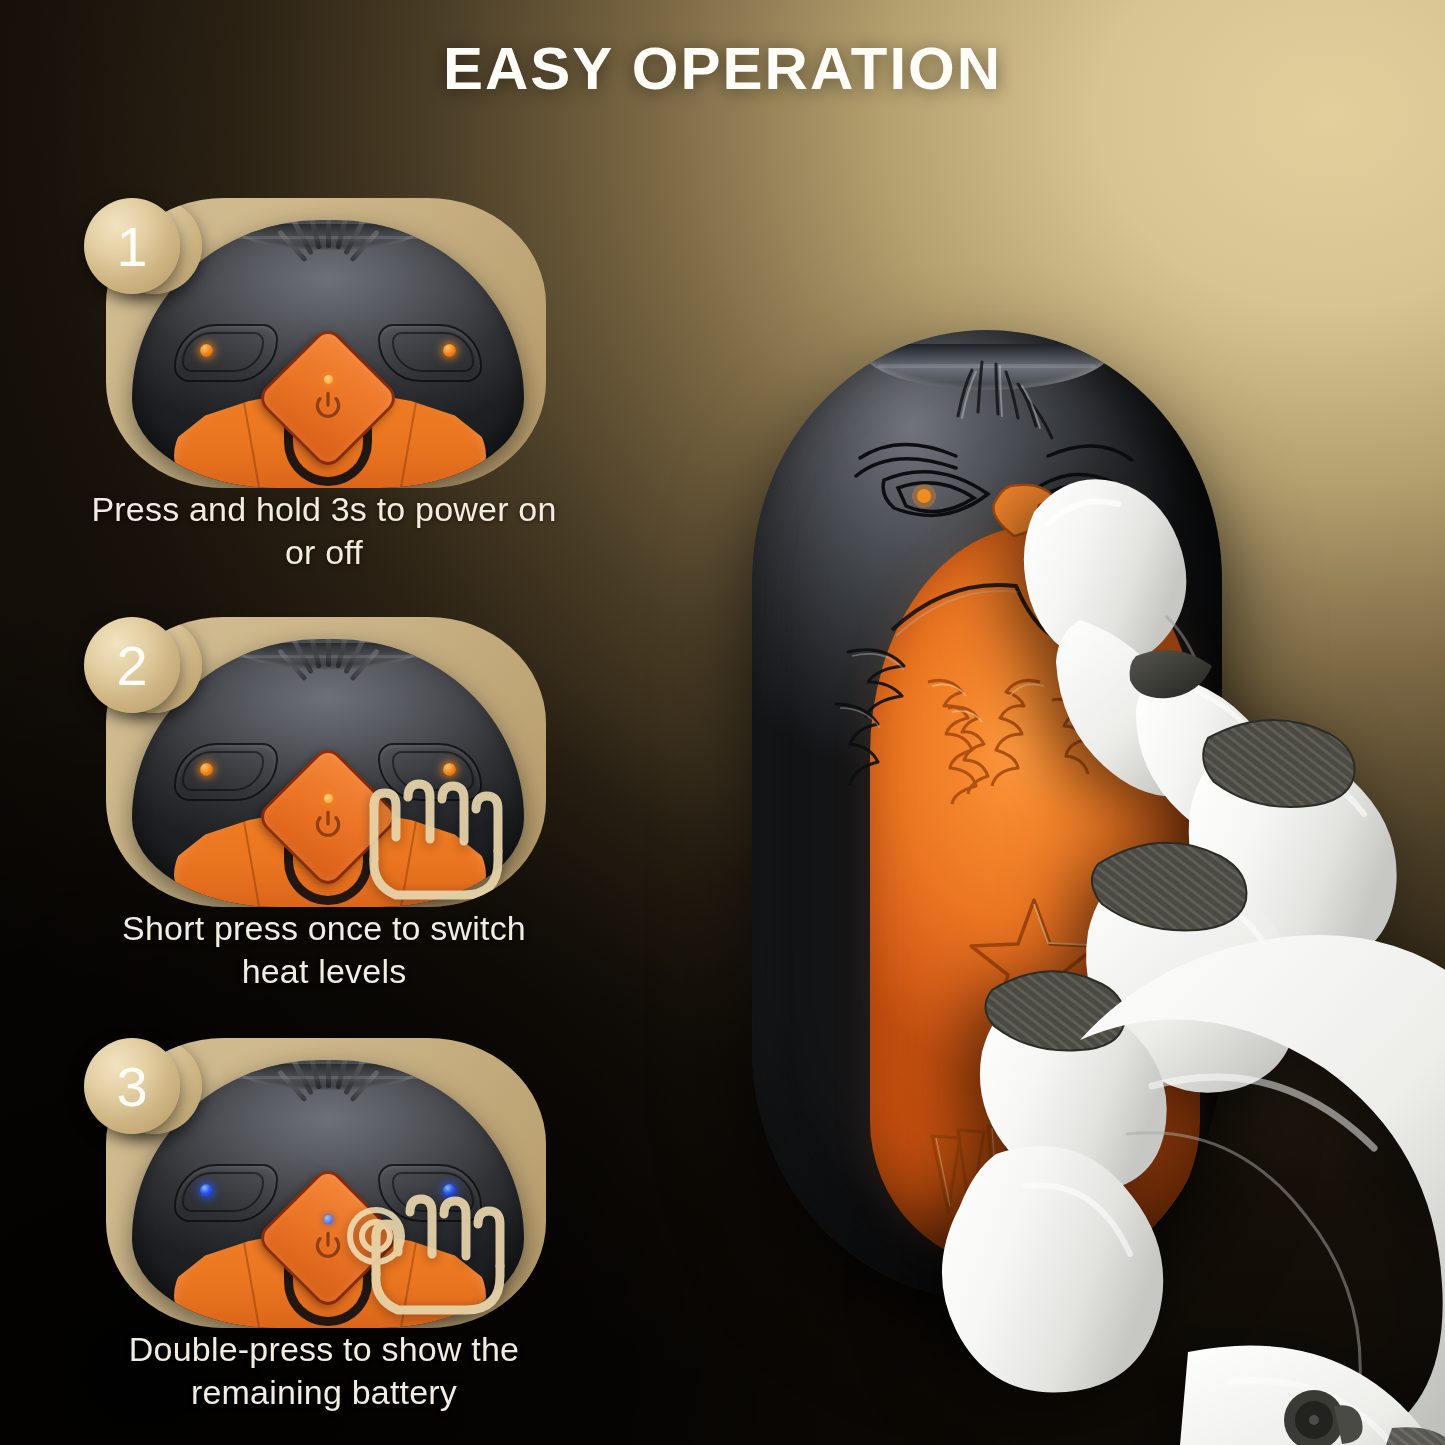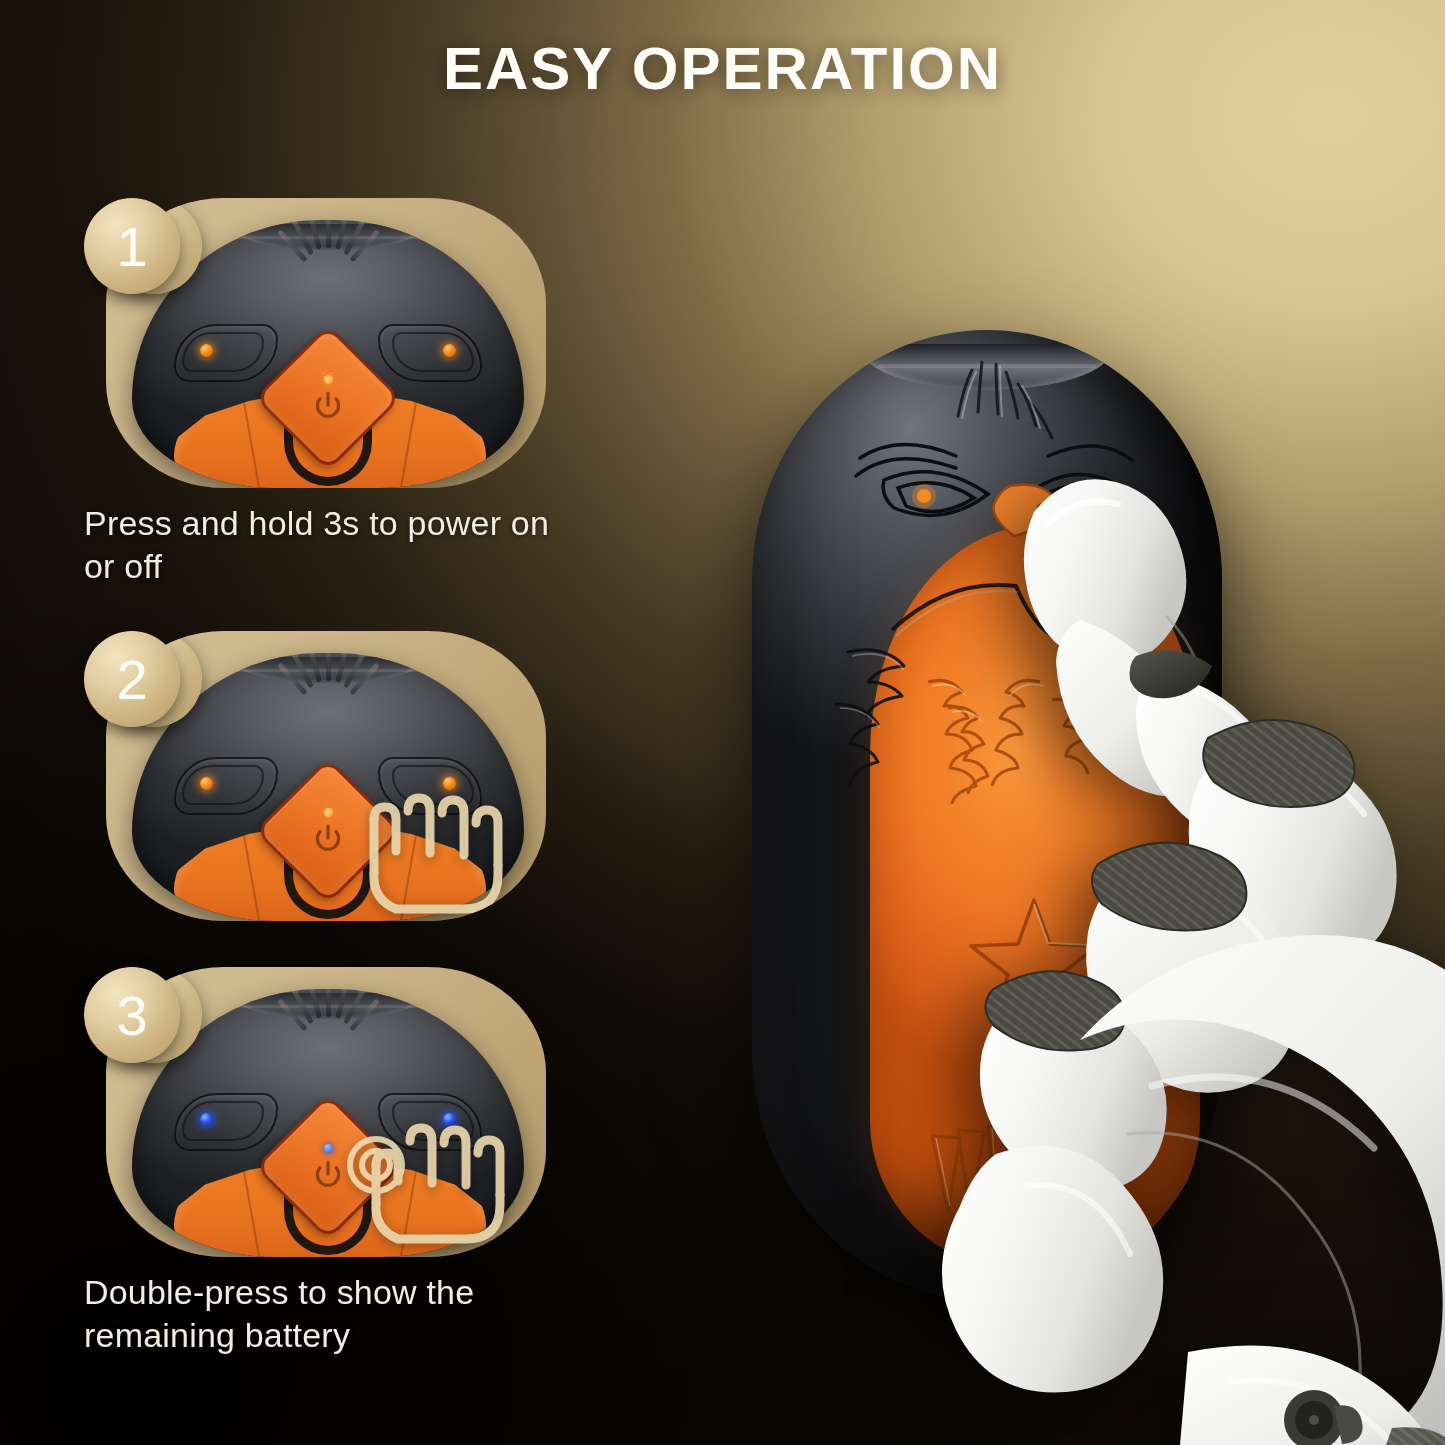--- a/index.html
+++ b/index.html
@@ -182,22 +182,21 @@
     background:radial-gradient(circle at 34% 28%, #f2e3c0 0%, #e3cfa4 32%, #cdb481 62%, #b39a69 100%);
     display:flex; align-items:center; justify-content:center;
     color:#fffdf6;
     font-size:56px; font-weight:400;
     box-shadow:0 6px 16px rgba(0,0,0,.5);
     z-index:5;
   }
 
   .caption{
     width:480px;
-    margin-top:14px;
-    text-align:left;
+    text-align:center;
     color:#f3ece0;
     font-size:34px;
     line-height:1.25;
     font-weight:400;
     letter-spacing:.2px;
     text-shadow:0 1px 5px rgba(0,0,0,.6);
   }
 
   
   .gesture{
@@ -359,20 +358,21 @@
               <path d="M62 30 q0 -13 11 -13 q11 0 11 13 L84 72"></path>
               <path d="M96 32 q0 -13 11 -13 q11 0 11 13 L118 74"></path>
               <path d="M130 42 q0 -13 11 -13 q11 0 11 13 L152 84"></path>
               <path d="M28 92 q-2 26 22 36 l68 0 q34 0 34 -34 L152 84"></path>
             </g>
           </svg>
         </div>
         <div class="badge noselect">2</div>
       </div>
       <div class="badge noselect" style="position:absolute;left:0;top:0;">2</div>
+      <div class="caption noselect">Short press once to switch heat levels</div>
     </div>
 
     <div class="step">
       <div class="card">
         <div class="headwrap">
           <div class="dome">
             <div class="lid"></div>
             <div class="fan">
               <i style="transform:rotate(-42deg) translateY(-34px);left:-2px;"></i>
               <i style="transform:rotate(-28deg) translateY(-36px);left:-2px;"></i>

